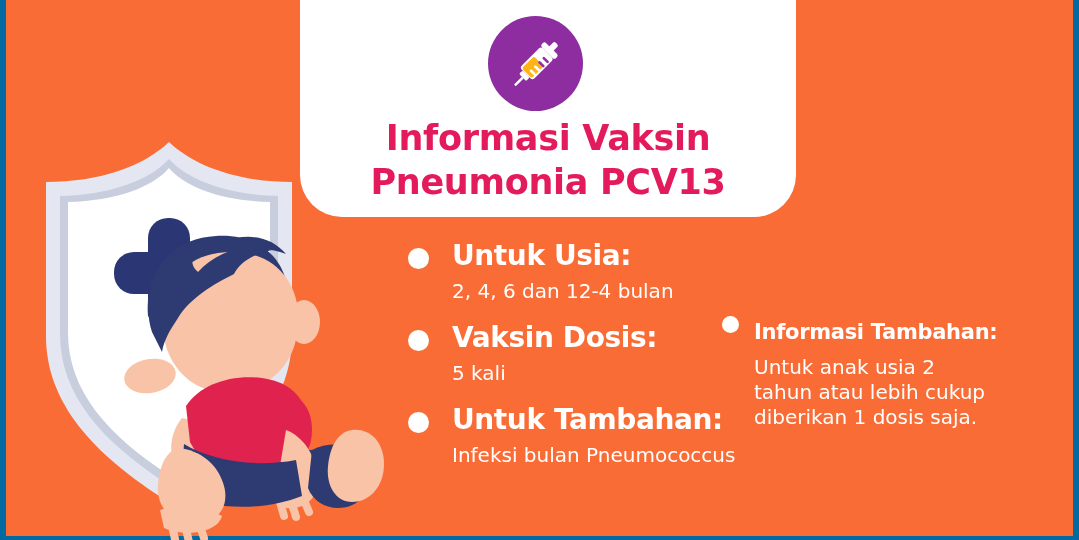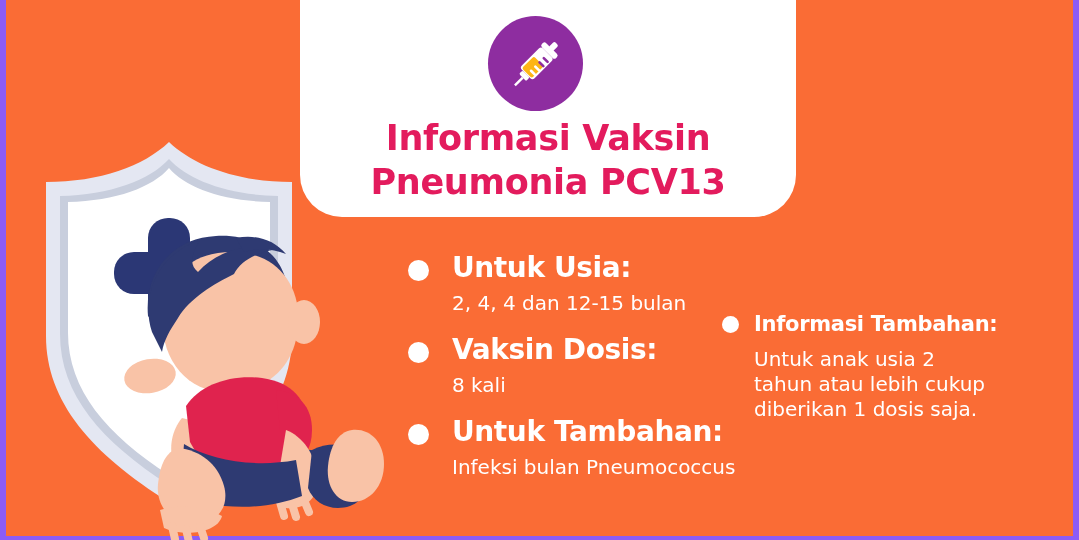--- a/index.html
+++ b/index.html
@@ -11,21 +11,21 @@
     width: 1079px;
     height: 540px;
     overflow: hidden;
     font-family: "Liberation Sans", sans-serif;
   }
 
   #poster {
     position: relative;
     width: 1079px;
     height: 540px;
-    background: #8b5cf6;
+    background: #0369a1;
     overflow: hidden;
   }
 
   
   .orange-bg {
     position: absolute;
     left: 6px;
     top: 0px;
     width: 1067px;
     height: 536px;
@@ -80,21 +80,21 @@
     top: 130px;
     width: 380px;
     height: 410px;
   }
   .illustration svg { display: block; }
 
   
   .facts-col {
     position: absolute;
     left: 402px;
-    top: 248px;
+    top: 236px;
     width: 330px;
   }
   .fact-row {
     position: relative;
     min-height: 82px;
   }
   .fact-bullet {
     position: absolute;
     left: 6px;
     top: 12px;
@@ -133,21 +133,21 @@
   .extra-bullet {
     position: absolute;
     left: 0px;
     top: 11px;
     width: 17px;
     height: 17px;
     border-radius: 50%;
     background: #ffffff;
   }
   .extra-label {
-    margin: 4px 0 0 32px;
+    margin: 12px 0 0 32px;
     color: #ffffff;
     font-family: "DejaVu Sans", sans-serif;
     font-weight: bold;
     font-size: 21px;
     line-height: 30px;
     letter-spacing: -0.3px;
     white-space: nowrap;
   }
   .extra-body {
     margin: 8px 0 0 32px;
@@ -289,27 +289,27 @@
       <span class="title-line">Informasi Vaksin</span>
       <span class="title-line">Pneumonia PCV13</span>
     </div>
   </div>
 
   <div class="facts-col">
 
     <div class="fact-row">
       <span class="fact-bullet"></span>
       <div class="fact-label">Untuk Usia:</div>
-      <div class="fact-value">2, 4, 4 dan 12-15 bulan</div>
+      <div class="fact-value">2, 4, 6 dan 12-4 bulan</div>
     </div>
 
     <div class="fact-row">
       <span class="fact-bullet"></span>
       <div class="fact-label">Vaksin Dosis:</div>
-      <div class="fact-value">8 kali</div>
+      <div class="fact-value">5 kali</div>
     </div>
 
     <div class="fact-row">
       <span class="fact-bullet"></span>
       <div class="fact-label">Untuk Tambahan:</div>
       <div class="fact-value">Infeksi bulan Pneumococcus</div>
     </div>
   </div>
 
   <div class="extra-col">

